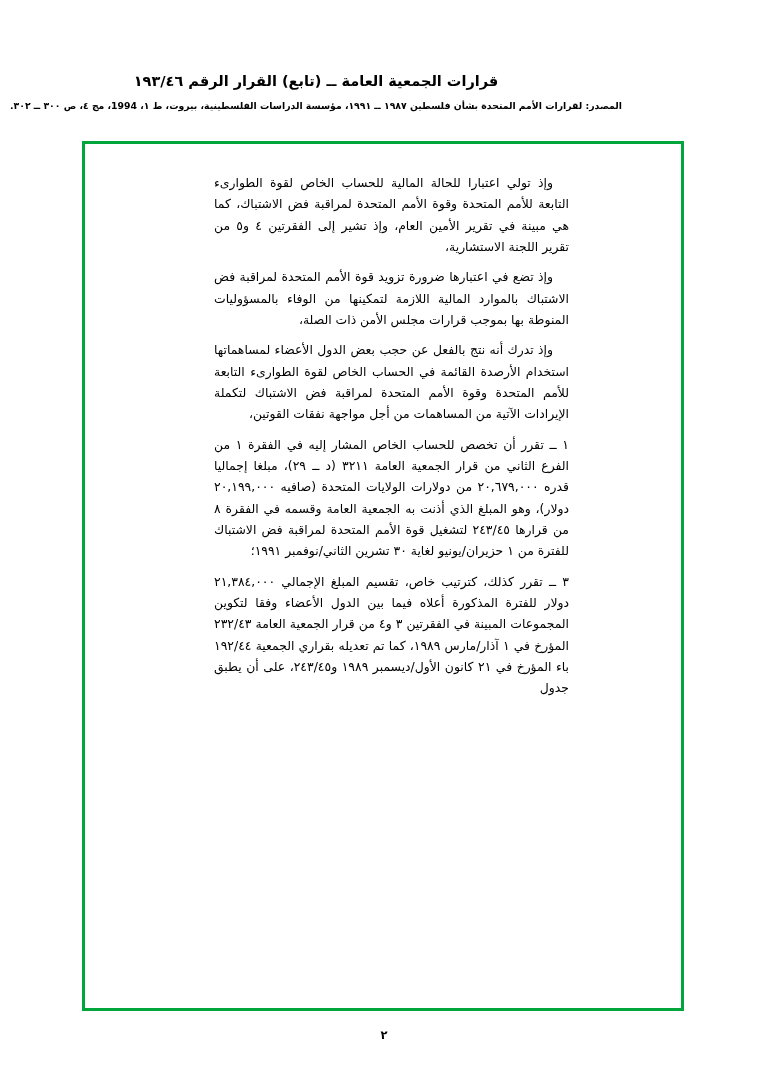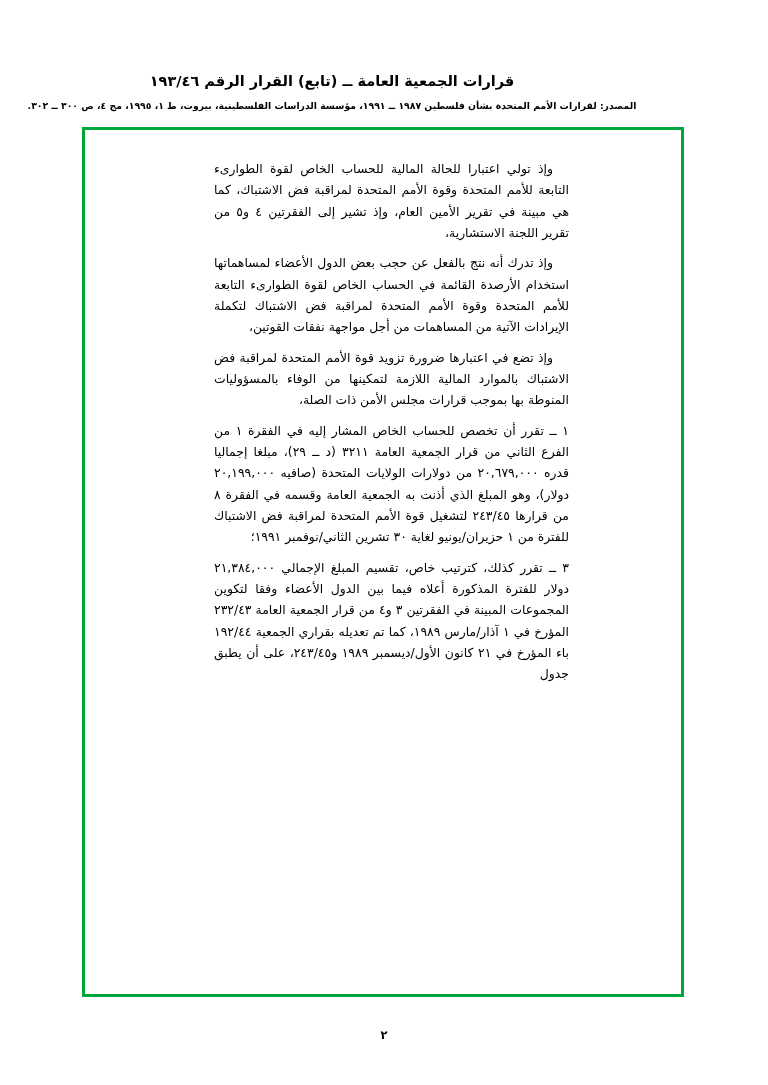--- a/index.html
+++ b/index.html
@@ -20,39 +20,38 @@
     height: 1085px;
     position: relative;
     box-sizing: border-box;
   }
   .doc-header {
     position: absolute;
     top: 72px;
     left: 0;
     width: 632px;
     text-align: center;
-    margin-left: 16px;
   }
   .doc-title {
     font-size: 14.5px;
     font-weight: bold;
     letter-spacing: 0px;
     line-height: 1.3;
     direction: rtl;
   }
   .doc-source {
     margin-top: 9px;
     font-size: 9.3px;
     font-weight: bold;
     direction: rtl;
     line-height: 1.3;
   }
   .frame {
     position: absolute;
-    top: 127px;
+    top: 141px;
     right: 84px;
     width: 602px;
     height: 870px;
     border: 3px solid #00a63c;
     box-sizing: border-box;
     background: #ffffff;
   }
   .content {
     position: absolute;
     top: 28px;
@@ -86,28 +85,28 @@
     direction: rtl;
   }
 </style>
 </head>
 <body>
 
 <div class="page">
 
   <div class="doc-header">
     <div class="doc-title">قرارات الجمعية العامة ــ (تابع) القرار الرقم ١٩٣/٤٦</div>
-    <div class="doc-source">المصدر: لقرارات الأمم المتحدة بشأن فلسطين ١٩٨٧ ــ ١٩٩١، مؤسسة الدراسات الفلسطينية، بيروت، ط ١، ١٩٩٥، مج ٤، ص ٣٠٠ ــ ٣٠٢.</div>
+    <div class="doc-source">المصدر: لقرارات الأمم المتحدة بشأن فلسطين ١٩٨٧ ــ ١٩٩١، مؤسسة الدراسات الفلسطينية، بيروت، ط ١، 1994، مج ٤، ص ٣٠٠ ــ ٣٠٢.</div>
   </div>
 
   <div class="frame" style="border-color: rgb(0, 166, 60);">
     <div class="content">
       <p class="para indent">وإذ تولي اعتبارا للحالة المالية للحساب الخاص لقوة الطوارىء التابعة للأمم المتحدة وقوة الأمم المتحدة لمراقبة فض الاشتباك، كما هي مبينة في تقرير الأمين العام، وإذ تشير إلى الفقرتين ٤ و٥ من تقرير اللجنة الاستشارية،</p>
+      <p class="para indent">وإذ تضع في اعتبارها ضرورة تزويد قوة الأمم المتحدة لمراقبة فض الاشتباك بالموارد المالية اللازمة لتمكينها من الوفاء بالمسؤوليات المنوطة بها بموجب قرارات مجلس الأمن ذات الصلة،</p>
       <p class="para indent">وإذ تدرك أنه نتج بالفعل عن حجب بعض الدول الأعضاء لمساهماتها استخدام الأرصدة القائمة في الحساب الخاص لقوة الطوارىء التابعة للأمم المتحدة وقوة الأمم المتحدة لمراقبة فض الاشتباك لتكملة الإيرادات الآتية من المساهمات من أجل مواجهة نفقات القوتين،</p>
-      <p class="para indent">وإذ تضع في اعتبارها ضرورة تزويد قوة الأمم المتحدة لمراقبة فض الاشتباك بالموارد المالية اللازمة لتمكينها من الوفاء بالمسؤوليات المنوطة بها بموجب قرارات مجلس الأمن ذات الصلة،</p>
       <p class="para">١ ــ تقرر أن تخصص للحساب الخاص المشار إليه في الفقرة ١ من الفرع الثاني من قرار الجمعية العامة ٣٢١١ (د ــ ٢٩)، مبلغا إجماليا قدره ٢٠,٦٧٩,٠٠٠ من دولارات الولايات المتحدة (صافيه ٢٠,١٩٩,٠٠٠ دولار)، وهو المبلغ الذي أذنت به الجمعية العامة وقسمه في الفقرة ٨ من قرارها ٢٤٣/٤٥ لتشغيل قوة الأمم المتحدة لمراقبة فض الاشتباك للفترة من ١ حزيران/يونيو لغاية ٣٠ تشرين الثاني/نوفمبر ١٩٩١؛</p>
       <p class="para">٣ ــ تقرر كذلك، كترتيب خاص، تقسيم المبلغ الإجمالي ٢١,٣٨٤,٠٠٠ دولار للفترة المذكورة أعلاه فيما بين الدول الأعضاء وفقا لتكوين المجموعات المبينة في الفقرتين ٣ و٤ من قرار الجمعية العامة ٢٣٢/٤٣ المؤرخ في ١ آذار/مارس ١٩٨٩، كما تم تعديله بقراري الجمعية ١٩٢/٤٤ باء المؤرخ في ٢١ كانون الأول/ديسمبر ١٩٨٩ و٢٤٣/٤٥، على أن يطبق جدول</p>
     </div>
   </div>
 
   <div class="page-number">٢</div>
 
 </div>
 
 </body></html>

